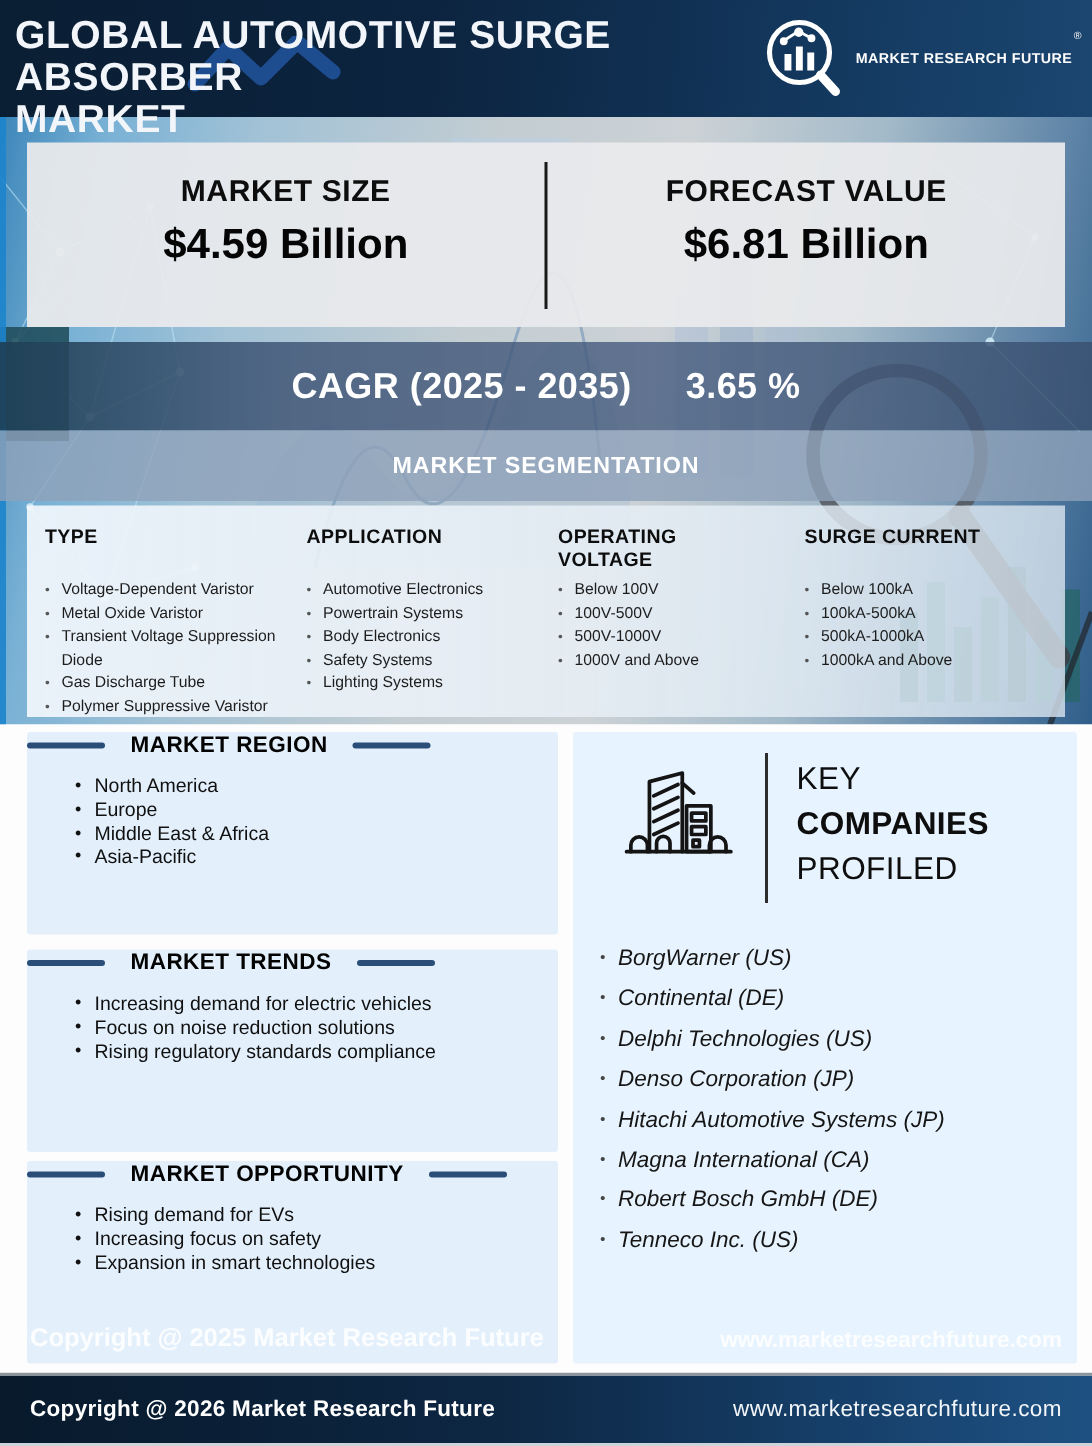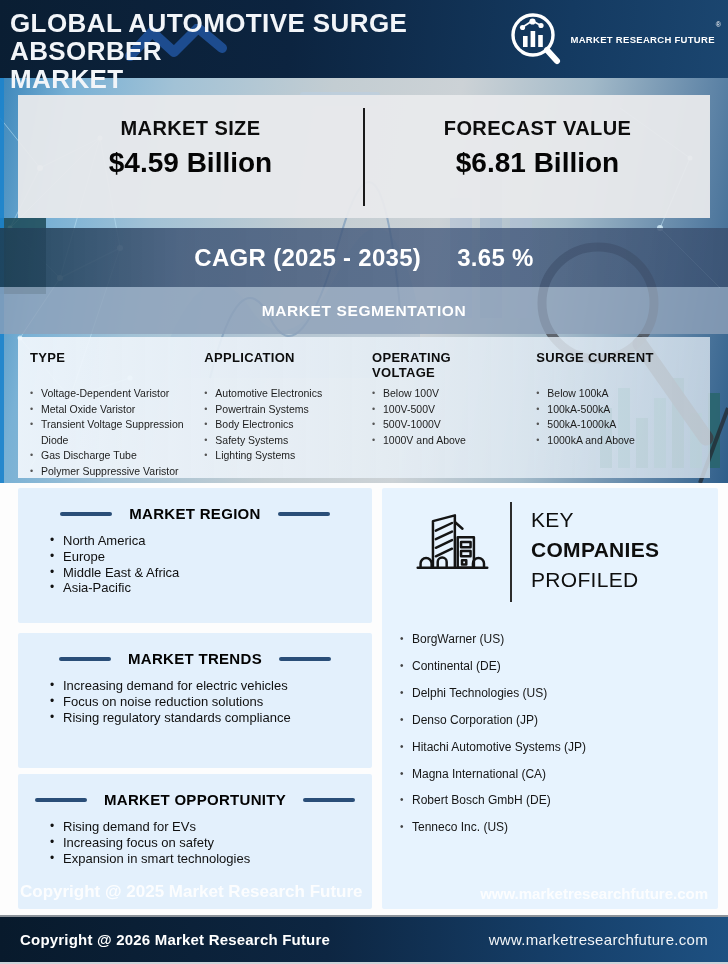--- a/index.html
+++ b/index.html
@@ -45,35 +45,35 @@
   .seg-col-heading { font-size:13px; font-weight:bold; color:#0d0d0d; letter-spacing:.3px;
     line-height:15px; height:36px; max-width:120px; }
   .seg-col ul, .card ul, .companies-list { list-style:none; }
   .seg-col li { position:relative; padding-left:11px; font-size:10.5px; color:#1d1d1d; line-height:15.6px; }
   .seg-col li::before { content:"•"; position:absolute; left:0; top:0; color:#555; font-size:9px; line-height:15.6px; }
 
   
   .lower { position:relative; height:432px; background:#fdfdfd; }
   .card { position:absolute; left:18px; width:354px; height:135px; background:#e3f0fc; border-radius:2px; }
   .card-region { top:5px; } .card-trends { top:150px; } .card-opportunity { top:291px; }
-  .card-title-row { display:flex; align-items:center; justify-content:center; gap:17px; padding-top:17px; }
+  .card-title-row { display:flex; align-items:center; justify-content:flex-start; gap:17px; }
   .dash { width:52px; height:4px; background:#2a4e78; border-radius:2px; }
   .card-title { font-size:15px; font-weight:bold; color:#030303; letter-spacing:.3px; }
   .card ul { margin:11px 0 0 32px; }
   .card li { position:relative; padding-left:13px; font-size:13px; color:#101010; line-height:15.8px; }
   .card li::before { content:"•"; position:absolute; left:0; top:0; color:#111; font-size:12px; }
 
   .companies-card { position:absolute; left:382px; width:336px; top:5px; height:421px; background:#e7f3fe; border-radius:2px; }
   .companies-header { display:flex; align-items:flex-start; margin:14px 0 0 30px; }
   .companies-icon { margin-top:6px; }
   .companies-divider { width:2px; background:#2c2c2c; height:100px; margin:0 19px 0 18px; }
   .companies-title { font-size:21px; line-height:30px; color:#0e0e0e; padding-top:3px; letter-spacing:.3px; }
   .companies-title .bold { font-weight:bold;text-align:center; }
   .companies-list { margin:24px 0 0 18px; }
-  .companies-list li { position:relative; padding-left:12px; font-size:12px; color:#161616; line-height:26.9px; }
+  .companies-list li { position:relative; padding-left:12px; font-size:15px; color:#161616; line-height:26.9px;font-style:italic; }
   .companies-list li::before { content:"•"; position:absolute; left:0; top:0; color:#444; font-size:10px; }
 
   .watermark-copy { position:absolute; left:20px; top:399px; color:#fff; font-weight:bold; font-size:17px; opacity:.9; white-space:nowrap; }
   .watermark-site { position:absolute; right:20px; top:402px; color:#fff; font-weight:bold; font-size:15px; opacity:.9; white-space:nowrap; }
 
   
   .footer { height:47px; border-top:2px solid #8d949b;
     background:linear-gradient(90deg,#081a2c 0%,#0d2642 45%,#16406b 78%,#1e5182 100%);
     display:flex; align-items:center; justify-content:space-between; padding:0 20px; }
   .footer-copy { color:#fff; font-weight:bold; font-size:15px; letter-spacing:.2px; }

